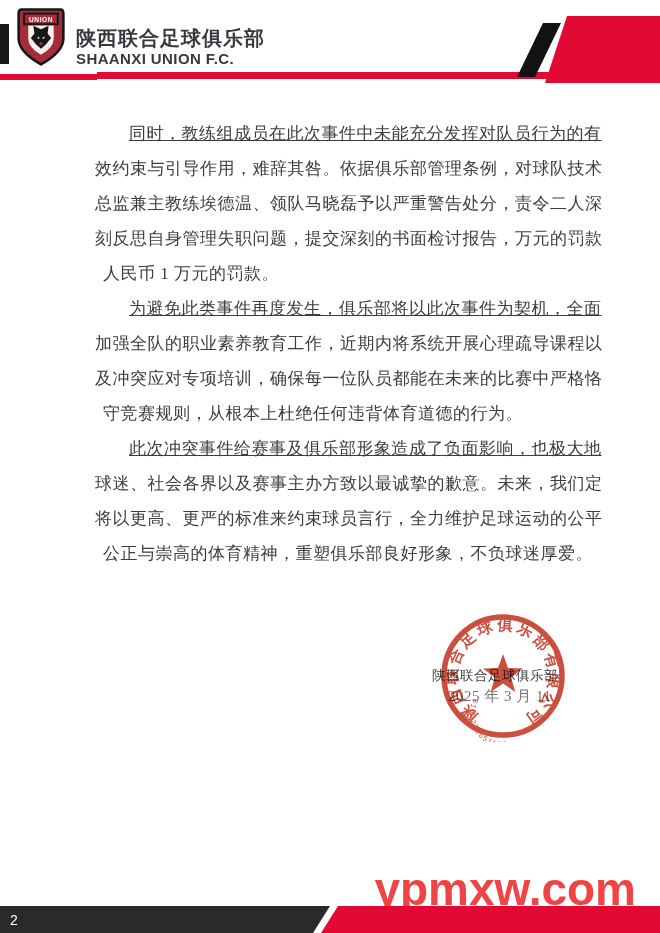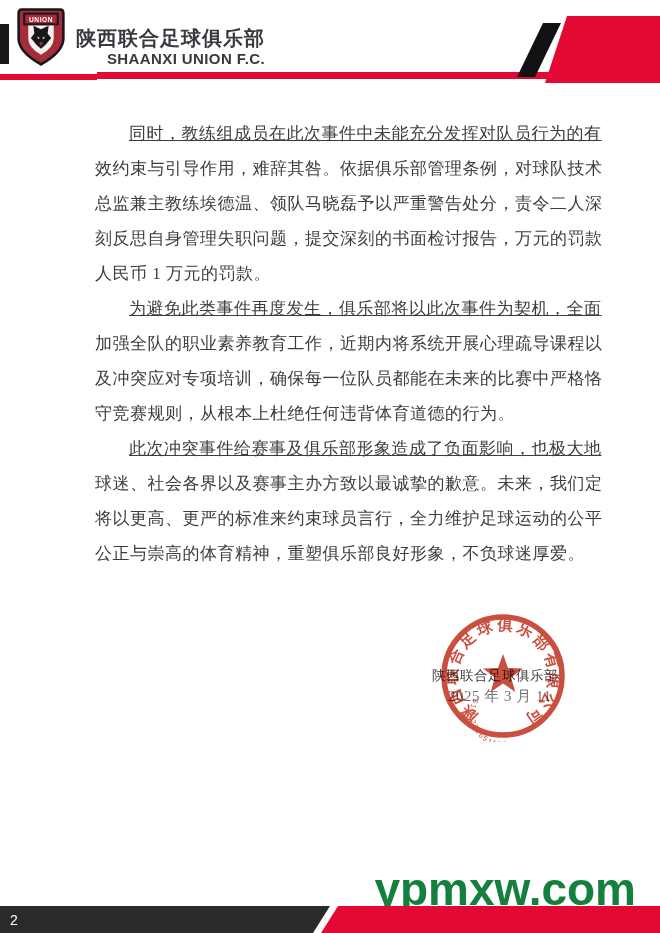--- a/index.html
+++ b/index.html
@@ -5,44 +5,44 @@
   * { margin:0; padding:0; box-sizing:border-box; }
   html,body { width:660px; height:933px; }
   body { font-family:"Liberation Serif","DejaVu Serif",serif; background:#ffffff; position:relative; overflow:hidden; }
   .page { position:absolute; inset:0; background:#fff;padding-left:16px; }
 
   
   .hdr-black-tab { position:absolute; left:0; top:24px; width:9px; height:40px; background:#17171a; }
   .logo-svg { position:absolute; left:17px; top:8px; width:48px; height:58px; }
   .club-titles { position:absolute; left:76px; top:27px; }
   .club-zh { font-family:"Liberation Sans","DejaVu Sans",sans-serif; font-weight:bold; font-size:20px; line-height:23px; color:#36393d; letter-spacing:1px; }
-  .club-en { font-family:"Liberation Sans","DejaVu Sans",sans-serif; font-weight:bold; font-size:15px; line-height:17px; color:#36393d; letter-spacing:.4px;text-align:right; }
+  .club-en { font-family:"Liberation Sans","DejaVu Sans",sans-serif; font-weight:bold; font-size:15px; line-height:17px; color:#36393d; letter-spacing:.4px; }
   .hdr-rule-a { position:absolute; left:0; top:74px; width:97px; height:6px; background:#e20a35; }
   .hdr-rule-b { position:absolute; left:97px; top:72px; width:461px; height:7px; background:#e20a35; }
   .hdr-black-stripe { position:absolute; left:517px; top:23px; width:44px; height:54px; background:#121215;
       clip-path:polygon(26px 0, 100% 0, 18px 100%, 0 100%); }
   .hdr-red-corner { position:absolute; left:545px; top:16px; width:115px; height:67px; background:#e20a35;
       clip-path:polygon(22px 0, 100% 0, 100% 100%, 0 100%); }
 
   
   .doc-body { position:absolute; left:95px; top:116px; width:470px; font-size:17px; color:#3d3d3d; }
   .tline { line-height:35px; height:35px; text-align:justify; text-align-last:justify; letter-spacing:.5px; white-space:nowrap; }
   .tline.first { text-indent:2em;text-decoration:underline; }
-  .tline.plast { text-align-last:left; }
+  .tline.plast { text-align-last:left;margin-left:8px; }
 
   
   .sig-org  { position:absolute; left:432px; top:667px; font-size:13.5px; color:#3d3d3d; letter-spacing:.5px; }
   .sig-date { position:absolute; left:448px; top:687px; font-size:15px; color:#737373; letter-spacing:.5px; }
 
   
   .seal { position:absolute; left:437px; top:610px; width:132px; height:132px; opacity:.9; mix-blend-mode:multiply; }
 
   
   .watermark { position:absolute; right:24px; top:866px; font-family:"Liberation Sans","DejaVu Sans",sans-serif;
-      font-weight:bold; font-size:46px; line-height:1; color:#15803d; letter-spacing:0; }
+      font-weight:bold; font-size:46px; line-height:1; color:#ef4444; letter-spacing:0; }
 
   
   .footer-dark { position:absolute; left:0; bottom:0; width:330px; height:27px; background:#2a2a2d;
       clip-path:polygon(0 0, 100% 0, calc(100% - 17px) 100%, 0 100%); }
   .footer-red { position:absolute; right:0; bottom:0; width:339px; height:27px; background:#e20a35;
       clip-path:polygon(17px 0, 100% 0, 100% 100%, 0 100%); }
   .page-num { position:absolute; left:10px; bottom:5px; color:#ffffff; font-family:"Liberation Sans","DejaVu Sans",sans-serif; font-size:14px; }
 </style>
 </head>
 <body>

